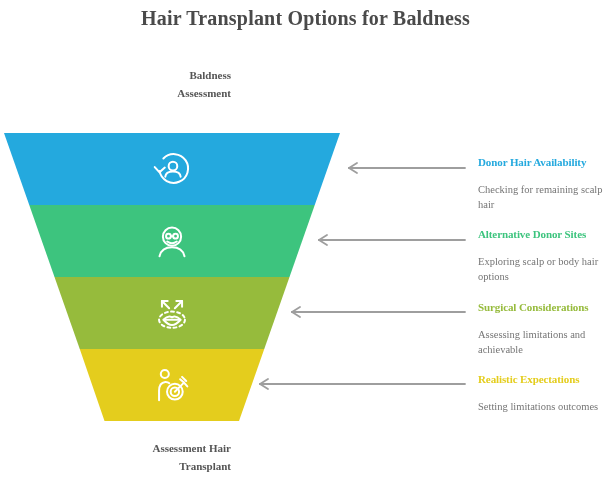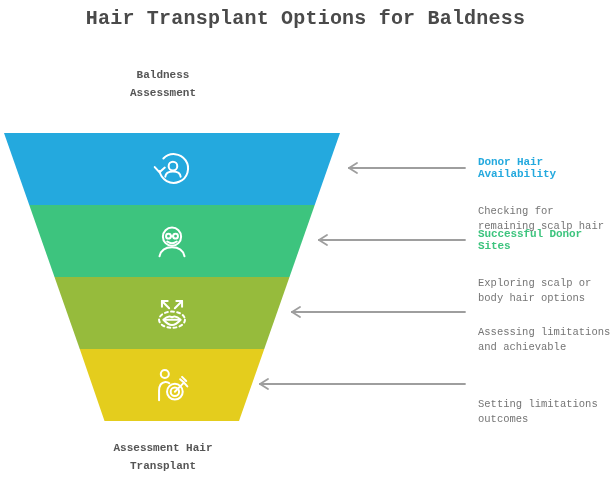--- a/index.html
+++ b/index.html
@@ -1,40 +1,40 @@
 <!DOCTYPE html>
 <html style="--background: #ffffff; --title-color: #4a4a4a; --caption-color: #555555; --description-color: #757575; --arrow-color: #9e9e9e;"><head>
 <meta charset="utf-8">
 <style>
   :root{
     --background:#ffffff; --title-color:#4a4a4a; --caption-color:#555555;
     --description-color:#757575; --arrow-color:#9e9e9e;
   }
   html,body{margin:0;padding:0;}
   #page{position:relative;width:611px;height:477px;background:var(--background);
-        font-family:Liberation Mono, monospace;overflow:hidden;}
+        font-family:Liberation Serif, serif;overflow:hidden;}
   .page-title{position:absolute;top:7px;left:0;width:100%;text-align:center;
         font-size:20px;font-weight:bold;color:var(--title-color);letter-spacing:0.2px;}
-  .entry-caption,.exit-caption{position:absolute;left:95px;width:136px;text-align:center;
+  .entry-caption,.exit-caption{position:absolute;left:95px;width:136px;text-align:right;
         font-size:11px;font-weight:bold;color:var(--caption-color);line-height:1.6;
         white-space:pre-line;}
   .entry-caption{top:67px;}
   .exit-caption{top:440px;}
   .funnel{position:absolute;left:4px;top:133px;width:336px;height:288px;}
   .band{position:absolute;left:0;width:336px;height:72px;}
   .band-1{top:0;   clip-path:polygon(0px 0px,336px 0px,310.75px 72px,25.25px 72px);}
   .band-2{top:72px; clip-path:polygon(25.25px 0px,310.75px 0px,285.5px 72px,50.5px 72px);}
   .band-3{top:144px;clip-path:polygon(50.5px 0px,285.5px 0px,260.25px 72px,75.75px 72px);}
   .band-4{top:216px;clip-path:polygon(75.75px 0px,260.25px 0px,235px 72px,100.5px 72px);}
   .band svg{position:absolute;left:145px;top:13px;}
   .band svg *{stroke:#ffffff;fill:none;stroke-width:2.1;stroke-linecap:round;stroke-linejoin:round;}
   .label-group{position:absolute;left:478px;width:133px;}
   .lg-1{top:156px;} .lg-2{top:228px;} .lg-3{top:301px;} .lg-4{top:373px;}
   .label-title{font-size:11px;font-weight:bold;letter-spacing:-0.1px;}
-  .label-desc{margin-top:24px;font-size:10.5px;line-height:1.45;color:var(--description-color);}
+  .label-desc{margin-top:14px;font-size:10.5px;line-height:1.45;color:var(--description-color);}
   .arrow{position:absolute;height:14px;}
   .ar-1{left:340px;top:161px;width:126px;}
   .ar-2{left:310px;top:233px;width:156px;}
   .ar-3{left:283px;top:305px;width:183px;}
   .ar-4{left:251px;top:377px;width:215px;}
   .arrow svg{display:block;width:100%;height:14px;}
   .arrow svg *{stroke:var(--arrow-color);fill:none;stroke-width:1.8;stroke-linecap:round;stroke-linejoin:round;}
 </style>
 </head>
 <body>
@@ -124,23 +124,25 @@
         <path d="M9 7 L17 2"></path>
         <path d="M9 7 L17 12"></path>
     </svg>
   </div>
 
   <div class="label-group lg-1">
     <div class="label-title" style="color: rgb(36, 169, 222);">Donor Hair Availability</div>
     <div class="label-desc">Checking for remaining scalp hair</div>
   </div>
   <div class="label-group lg-2">
-    <div class="label-title" style="color: rgb(61, 196, 126);">Successful Donor Sites</div>
+    <div class="label-title" style="color: rgb(61, 196, 126);">Alternative Donor Sites</div>
     <div class="label-desc">Exploring scalp or body hair options</div>
   </div>
   <div class="label-group lg-3">
+    <div class="label-title" style="color: rgb(150, 187, 60);">Surgical Considerations</div>
     <div class="label-desc">Assessing limitations and achievable</div>
   </div>
   <div class="label-group lg-4">
+    <div class="label-title" style="color: rgb(228, 205, 29);">Realistic Expectations</div>
     <div class="label-desc">Setting limitations outcomes</div>
   </div>
 
 </div>
 
 </body></html>

